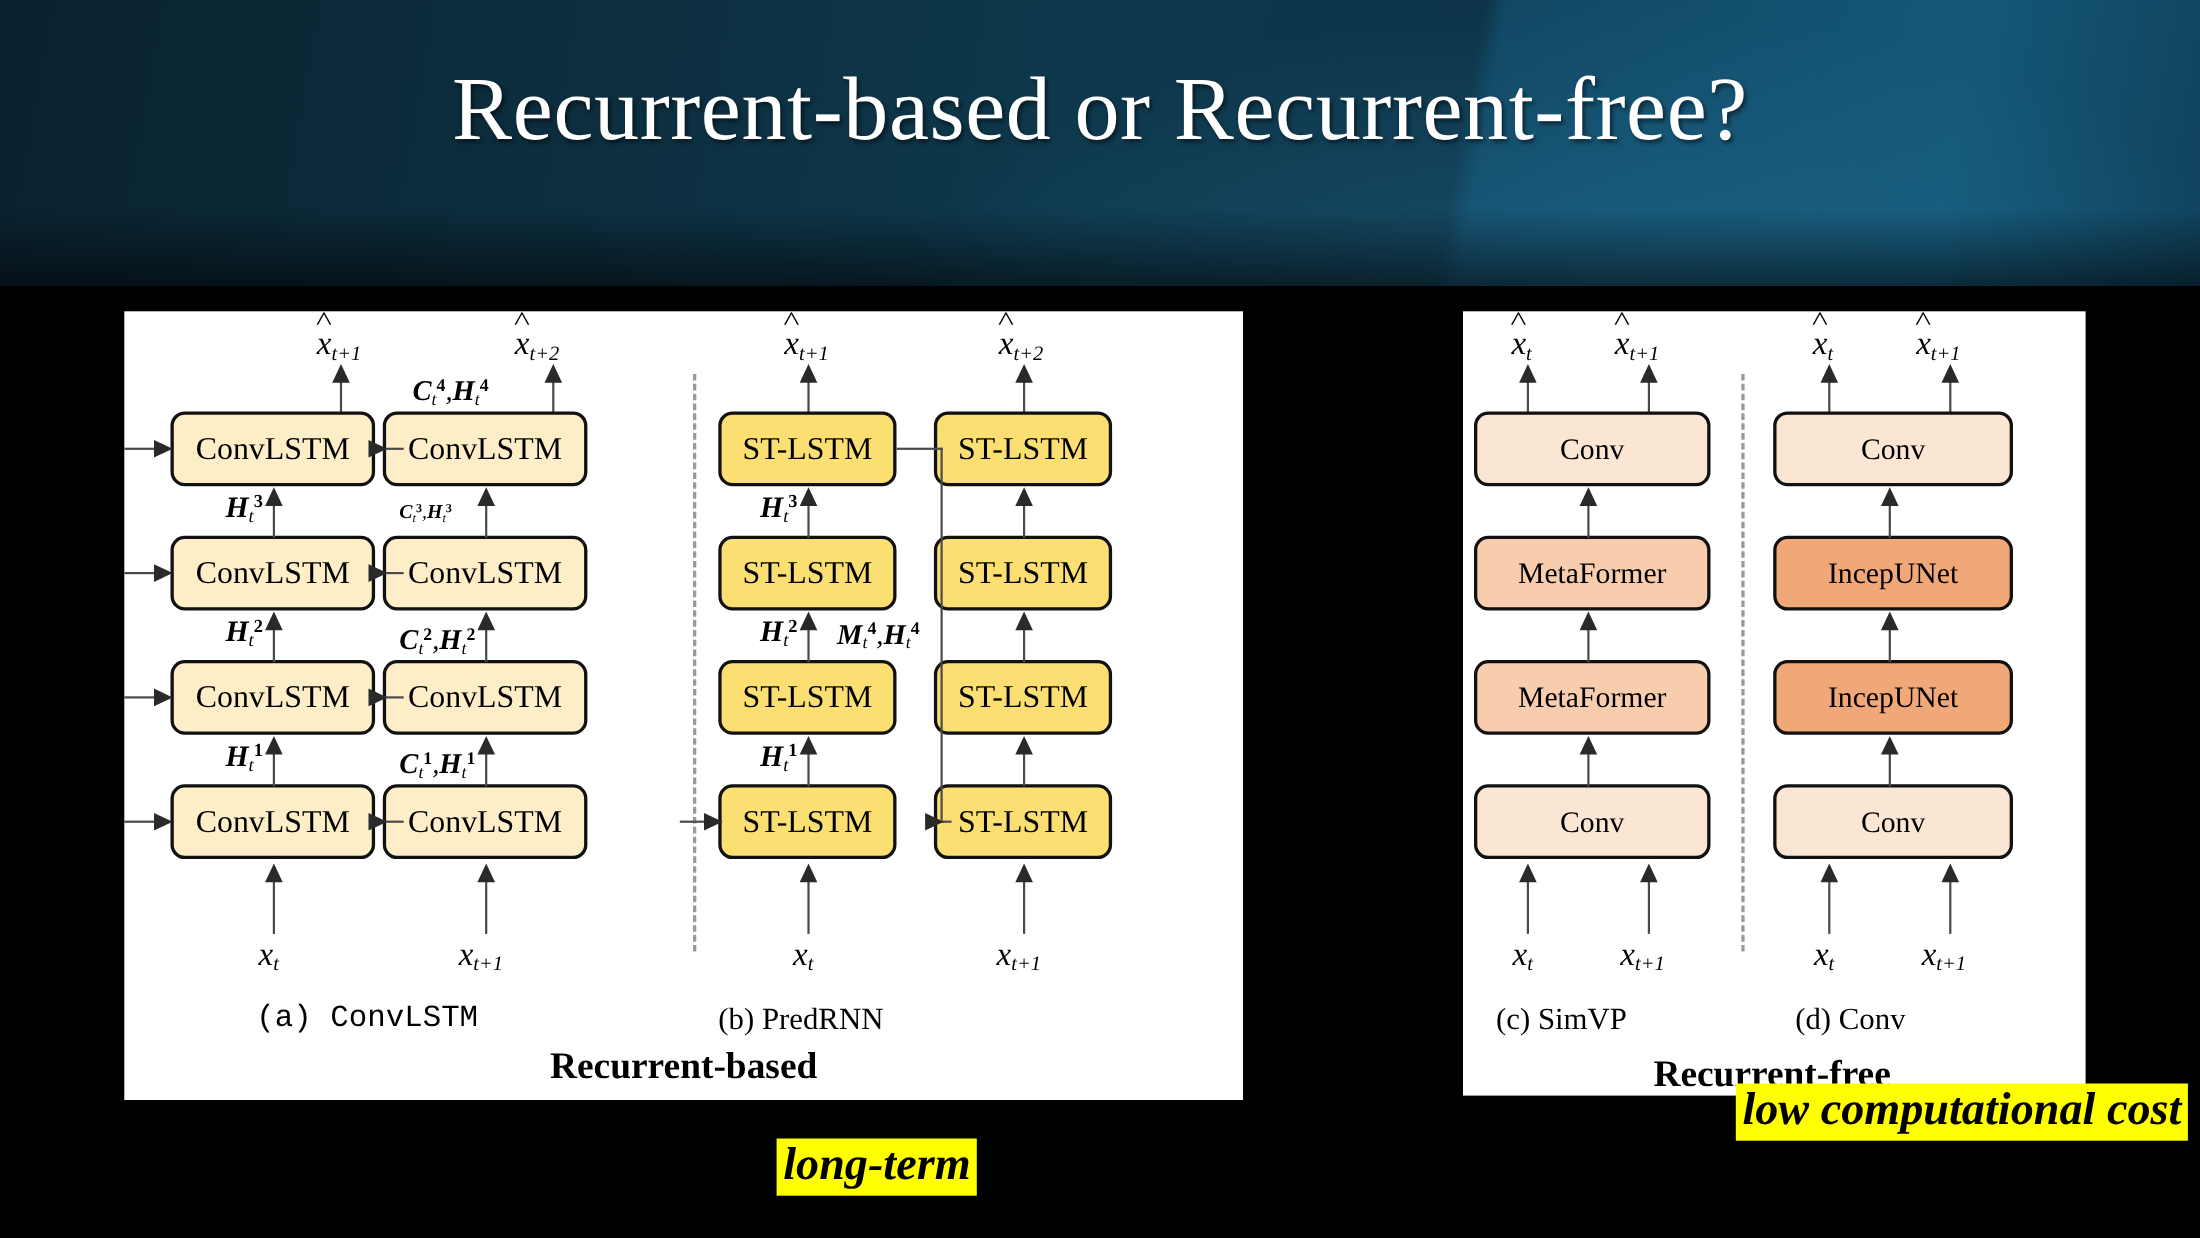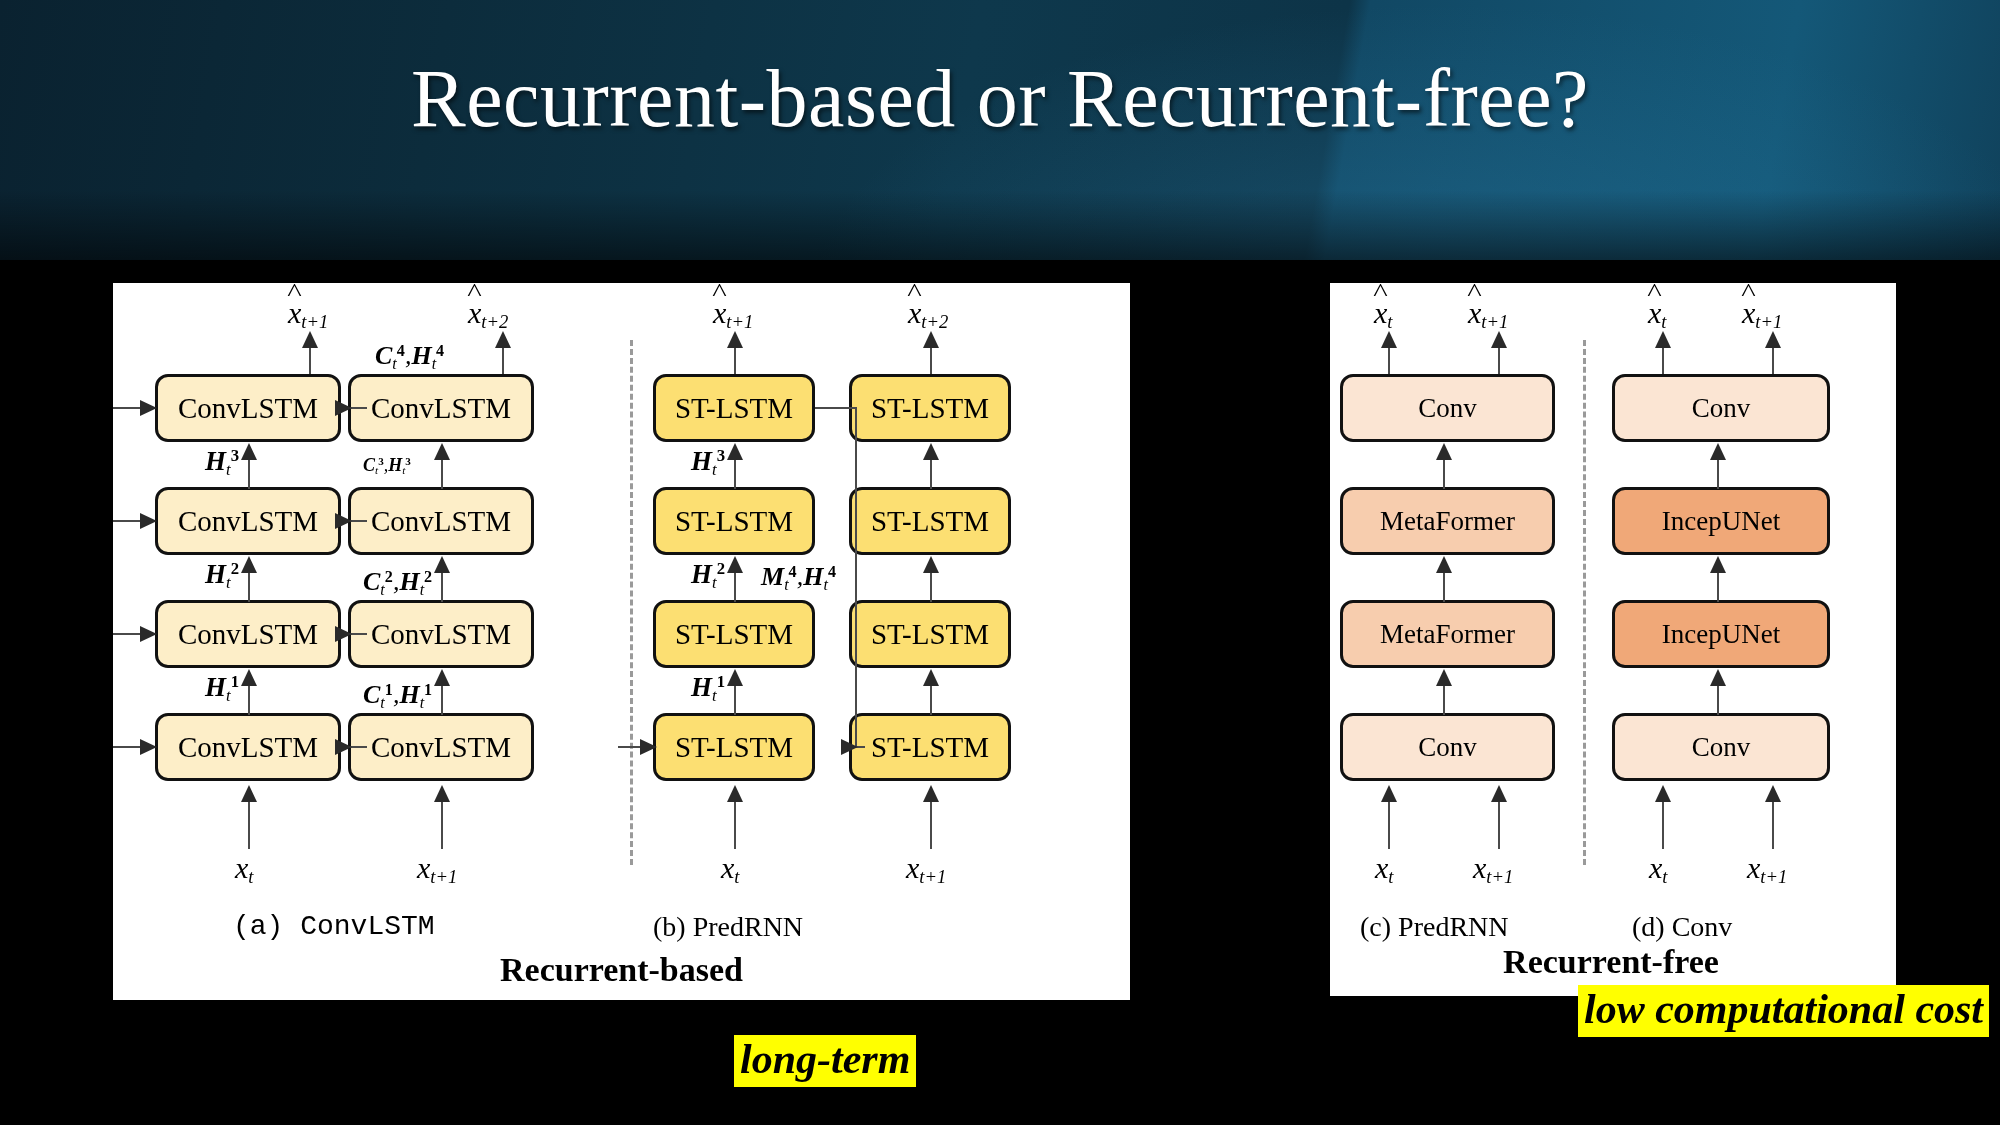--- a/index.html
+++ b/index.html
@@ -291,21 +291,21 @@
   <div class="ln v" style="left:113px;top:174px;height:32px;"></div>
   <div class="ah up" style="left:106px;top:160px;"></div>
 
   <div class="ln v" style="left:58px;top:518px;height:48px;"></div>
   <div class="ah up" style="left:51px;top:502px;"></div>
   <div class="ln v" style="left:168px;top:518px;height:48px;"></div>
   <div class="ah up" style="left:161px;top:502px;"></div>
   <div class="mth" style="left:45px;top:570px;font-size:30px;">x<sub>t</sub></div>
   <div class="mth" style="left:143px;top:570px;font-size:30px;">x<sub>t+1</sub></div>
 
-  <div class="subcap" style="left:30px;top:628px;">(c) PredRNN</div>
+  <div class="subcap" style="left:30px;top:628px;">(c) SimVP</div>
 
   <div class="mth" style="left:318px;top:15px;font-size:30px;">
     <span class="hat">x</span><sub>t</sub></div>
   <div class="mth" style="left:412px;top:15px;font-size:30px;">
     <span class="hat">x</span><sub>t+1</sub></div>
 
   <div class="ln v" style="left:332px;top:62px;height:30px;"></div>
   <div class="ah up" style="left:325px;top:48px;"></div>
   <div class="ln v" style="left:442px;top:62px;height:30px;"></div>
   <div class="ah up" style="left:435px;top:48px;"></div>
@@ -332,17 +332,17 @@
 
   <div class="ln v" style="left:332px;top:518px;height:48px;"></div>
   <div class="ah up" style="left:325px;top:502px;"></div>
   <div class="ln v" style="left:442px;top:518px;height:48px;"></div>
   <div class="ah up" style="left:435px;top:502px;"></div>
   <div class="mth" style="left:319px;top:570px;font-size:30px;">x<sub>t</sub></div>
   <div class="mth" style="left:417px;top:570px;font-size:30px;">x<sub>t+1</sub></div>
 
   <div class="subcap" style="left:302px;top:628px;">(d) Conv</div>
 
-  <div class="groupcap" style="left:0px;top:660px;width:562px;">Recurrent-free</div>
+  <div class="groupcap" style="left:0px;top:675px;width:562px;">Recurrent-free</div>
 </div>
 
-<div class="hilite" style="left:706px;top:1035px;margin-left:28px;">long-term</div>
+<div class="hilite" style="left:706px;top:1035px;">long-term</div>
 <div class="hilite" style="left:1578px;top:985px;">low computational cost</div>
 
 </body></html>

